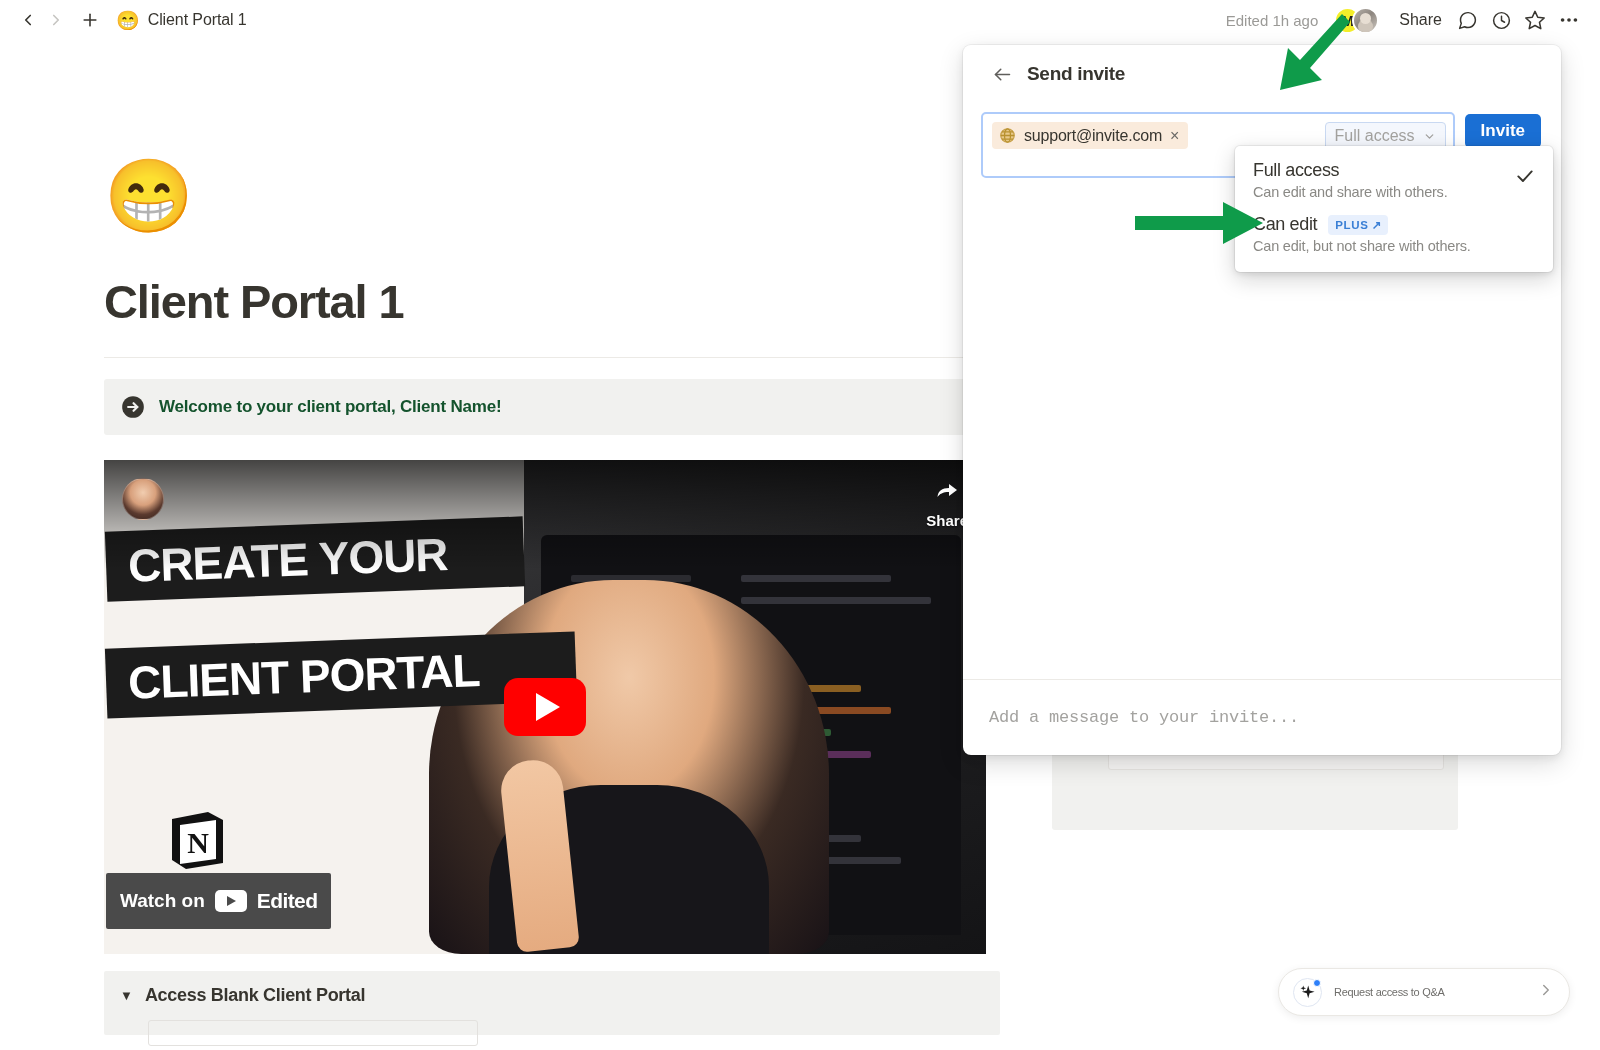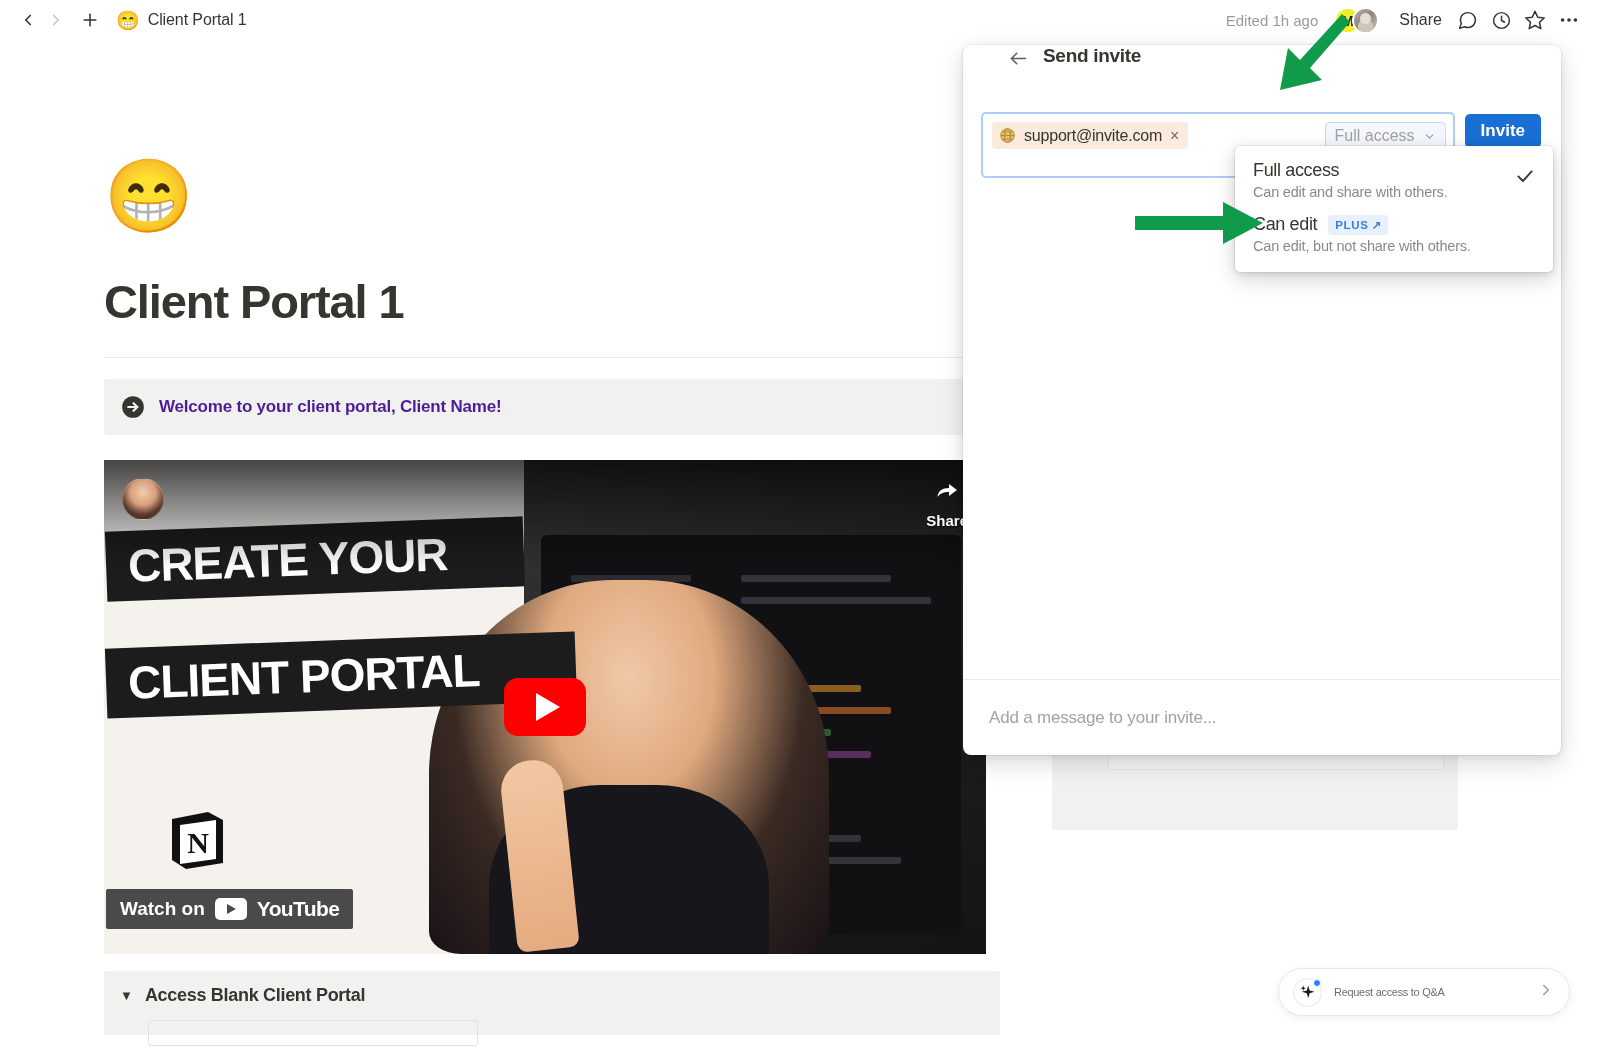--- a/index.html
+++ b/index.html
@@ -64,21 +64,21 @@
     font-size: 47px; font-weight:700; color:#37352f; letter-spacing:-1.1px;
   }
   .title-rule { margin-left:104px; margin-top:28px; width:880px; height:1px; background:#eceae6; }
 
   .callout {
     margin-left: 104px; margin-top: 21px; width: 880px; min-height: 56px;
     background:#f1f1ef; border-radius:3px; display:flex; align-items:center;
     padding: 14px 16px;
   }
   .callout-icon { flex:none; margin-right: 13px; display:flex; }
-  .callout-text { font-size:17px; font-weight:700; color:#4c1d95; letter-spacing:-0.2px; }
+  .callout-text { font-size:17px; font-weight:700; color:#14532d; letter-spacing:-0.2px; }
 
   
   .video {
     position:relative; margin-left:104px; margin-top:25px;
     width: 882px; height: 494px; overflow:hidden; background:#1b1b1b;
   }
   .v-bg-left {
     position:absolute; left:0; top:0; width:460px; height:100%;
     background:#f5f2ee;
   }
@@ -136,21 +136,21 @@
     display:flex; align-items:center; justify-content:center;
   }
   .v-play .tri{
     width:0;height:0;border-left:24px solid #fff;border-top:14px solid transparent;border-bottom:14px solid transparent;
     margin-left:5px;
   }
   .v-notion{
     position:absolute; left:62px; bottom:83px; width:62px; height:64px;
   }
   .v-watch{
-    position:absolute; left:2px; bottom:25px; height:40px; background:#4a4a4a;
+    position:absolute; left:2px; bottom:25px; height:56px; background:#4a4a4a;
     display:flex; align-items:center; gap:10px; padding: 0 14px; border-radius:2px;
     color:#fff; font-size:19px; font-weight:700;
   }
   .yt-pill{ width:32px;height:22px;background:#fff;border-radius:5px;display:flex;align-items:center;justify-content:center;}
   .yt-pill .t{width:0;height:0;border-left:9px solid #4a4a4a;border-top:5px solid transparent;border-bottom:5px solid transparent;margin-left:2px;}
   .yt-word{ font-size:21px; font-weight:800; letter-spacing:-0.6px;}
 
   
   .toggle {
     margin-left:104px; margin-top: 17px; width:896px; background:#f1f1ef;
@@ -171,21 +171,21 @@
     border:1px solid #e6e4e1; border-radius:3px; background:#f6f5f4;
   }
 
   
   .share-panel {
     position:absolute; left:963px; top:45px; width:598px; height:710px;
     background:#fff; border-radius:8px;
     box-shadow: 0 0 0 1px rgba(15,15,15,0.05), 0 8px 26px rgba(15,15,15,0.14), 0 3px 8px rgba(15,15,15,0.08);
     z-index: 20; overflow:hidden;
   }
-  .sp-header { display:flex; align-items:flex-start; height:58px; padding: 0 42px; }
+  .sp-header { display:flex; align-items:center; height:58px; padding: 0 26px; }
   .sp-back { width:26px;height:26px;display:flex;align-items:center;justify-content:center;color:#5f5e5b; flex:none;}
   .sp-title { font-size:19px; font-weight:700; color:#37352f; margin-left:12px; letter-spacing:-0.3px;}
 
   .sp-inviterow { position:relative; margin: 9px 20px 0 18px; display:flex; align-items:flex-start; }
   .sp-inputbox {
     position:relative; flex:1; min-height:66px; background:#fff;
     border:2px solid #aecbfa; border-radius:5px; padding: 8px 9px;
   }
   .chip {
     display:inline-flex; align-items:center; gap:8px; background:#faebdc;
@@ -202,21 +202,21 @@
   }
   .invite-btn {
     margin-left: 10px; margin-top: 2px; background:#1a6fd4; color:#fff;
     font-size:17px; font-weight:700; border-radius:5px;
     height:34px; display:flex; align-items:center; padding: 0 16px; flex:none;
   }
 
   .sp-divider { position:absolute; left:0; right:0; top:634px; height:1px; background:#eceae6; }
   .sp-message {
     position:absolute; left:0; top:635px; right:0; bottom:0; padding: 28px 26px;
-    font-size:17px; color:#a3a29f; letter-spacing:-0.2px;
+    font-size:17px; color:#a3a29f; letter-spacing:-0.2px;font-family:Liberation Mono, monospace;
   }
 
   
   .dropdown {
     position:absolute; left:1235px; top:146px; width:318px;
     background:#fff; border-radius:5px; padding: 8px 0 10px 0;
     box-shadow: 0 0 0 1px rgba(15,15,15,0.06), 0 7px 22px rgba(15,15,15,0.18), 0 2px 6px rgba(15,15,15,0.1);
     z-index: 40;
   }
   .dd-item { position:relative; padding: 6px 18px 8px 18px; }
@@ -367,21 +367,21 @@
           <path d="M14 18 L50 13 L50 52 L14 57 Z" fill="#fff"></path>
           <text x="32" y="46" font-family="'Liberation Serif', serif" font-size="30" font-weight="700" text-anchor="middle" fill="#111">N</text>
         </svg>
       </div>
 
       <div class="v-watch">
         <span>Watch on</span>
         <span class="yt-pill">
             <span class="t"></span>
           </span>
-        <span class="yt-word">YouTube</span>
+        <span class="yt-word">Edited</span>
       </div>
     </div>
 
     <div class="toggle">
       <div class="toggle-head">
         <span class="toggle-arrow">▼</span>
         <span class="toggle-label">Access Blank Client Portal</span>
       </div>
       <div class="toggle-child"></div>
     </div>

